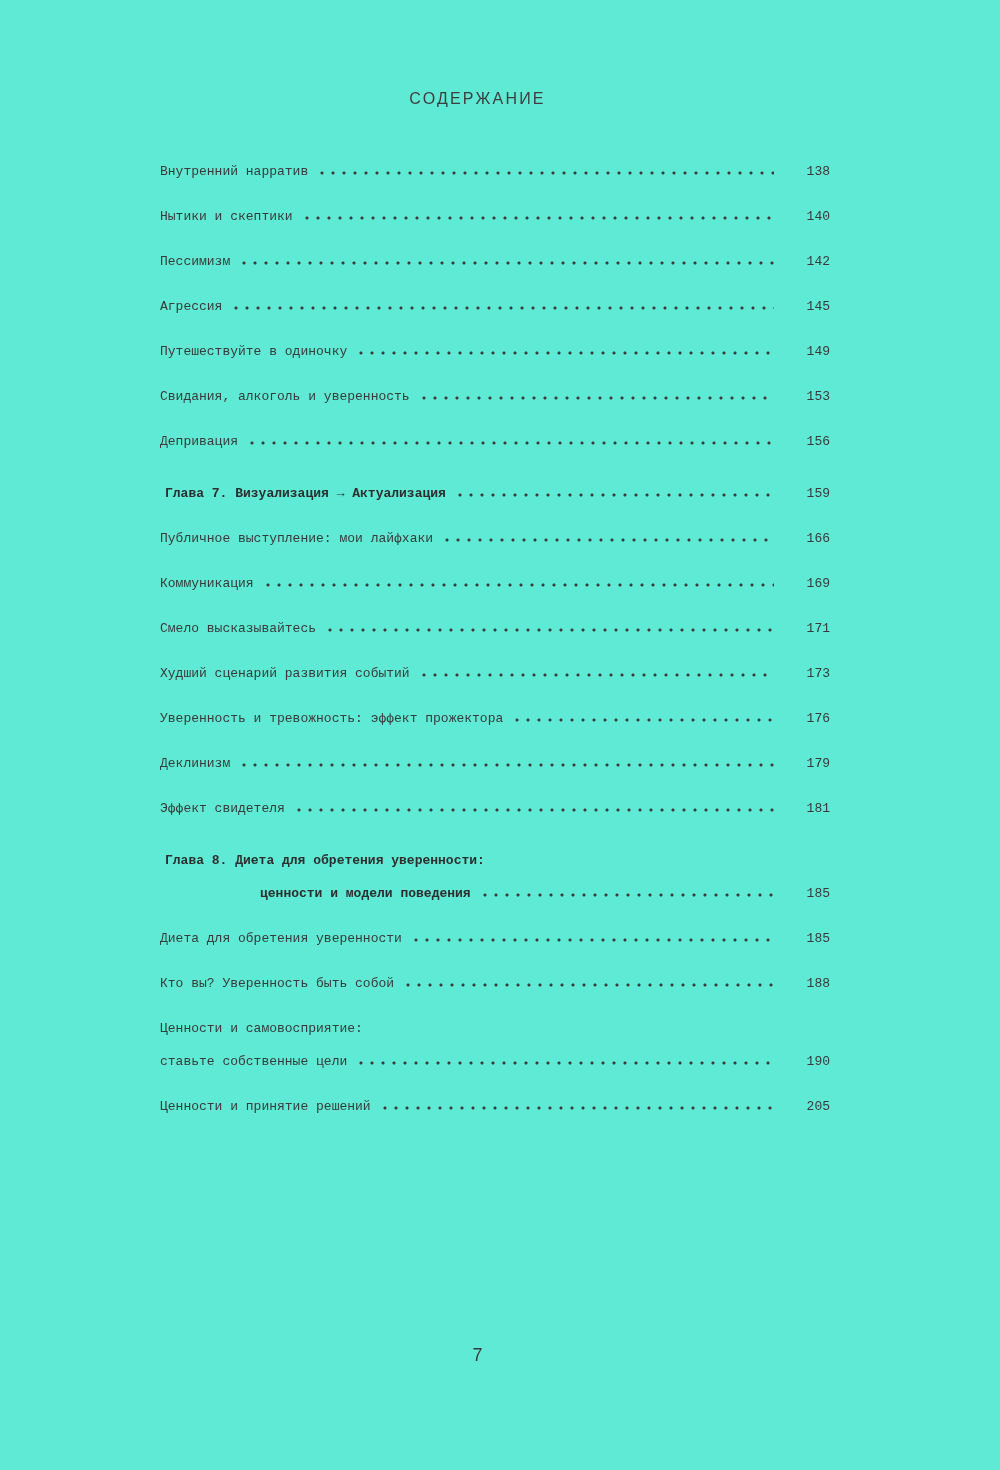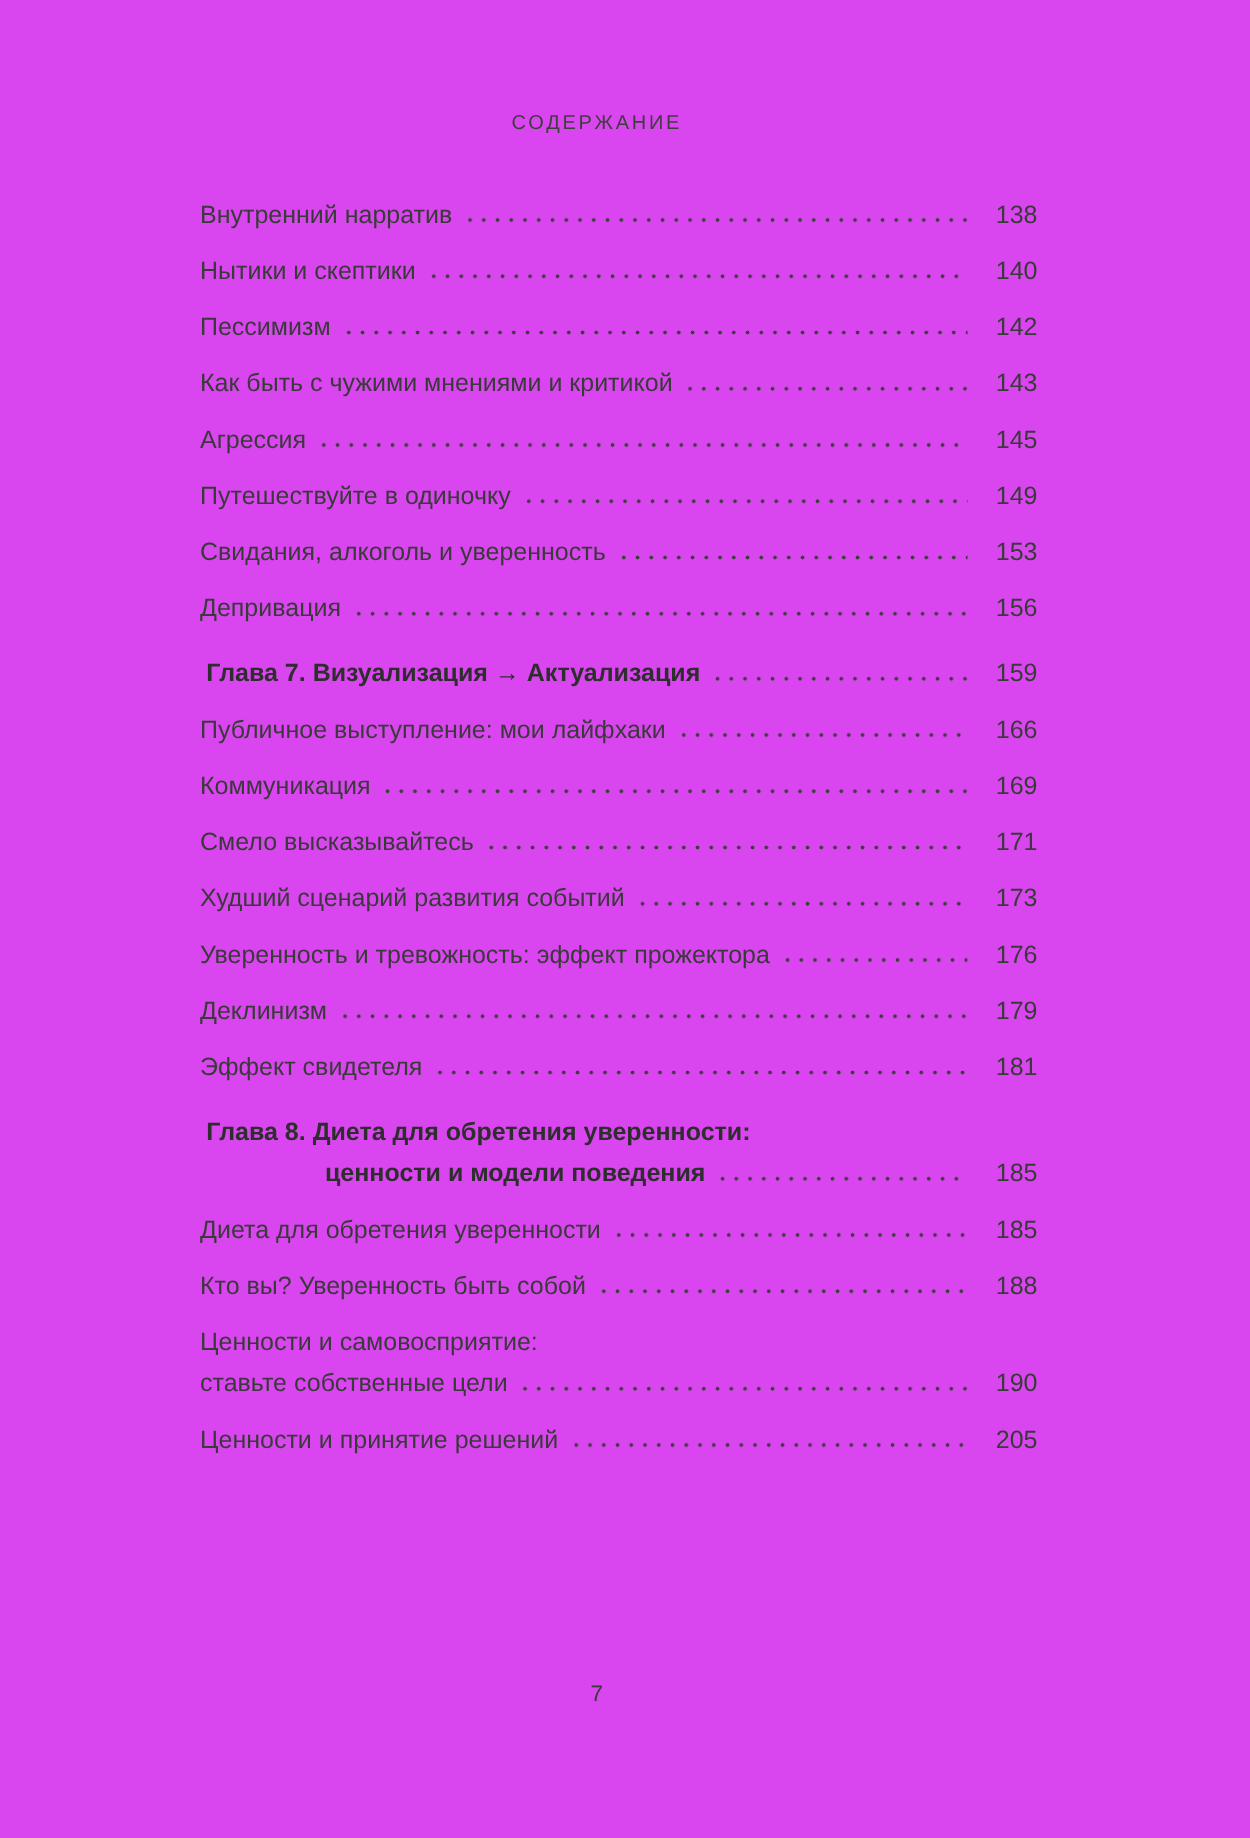--- a/index.html
+++ b/index.html
@@ -4,21 +4,21 @@
 <style>
   html, body {
     margin: 0;
     padding: 0;
     background: #ffffff;
   }
   .sheet {
     position: relative;
     width: 1000px;
     height: 1470px;
-    background: #d946ef;
+    background: #5eead4;
     font-family: "Liberation Sans", "DejaVu Sans", sans-serif;
     color: #3a3a3a;
     overflow: hidden;
   }
   .toc-title {
     position: absolute;
     top: 90px;
     left: 125px;
     width: 705px;
     text-align: center;
@@ -37,22 +37,23 @@
     margin-bottom: 12px;
   }
   .entry.chapter {
     margin-top: 19px;
     margin-left: 40px;
   }
   .line {
     display: flex;
     align-items: baseline;
     height: 33px;
-    font-size: 20px;
+    font-size: 13px;
     line-height: 24px;
+    font-family: Liberation Mono, monospace;
   }
   .entry.sub .line {
     padding-left: 35px;
   }
   .entry.chapter .line {
     padding-left: 0;
   }
   .entry.chapter .line.cont {
     padding-left: 95px;
   }
@@ -114,27 +115,20 @@
       </div>
       <div class="entry sub">
         <div class="line">
           <span class="label">Пессимизм</span>
           <span class="leader"></span>
           <span class="page-num">142</span>
         </div>
       </div>
       <div class="entry sub">
         <div class="line">
-          <span class="label">Как быть с чужими мнениями и критикой</span>
-          <span class="leader"></span>
-          <span class="page-num">143</span>
-        </div>
-      </div>
-      <div class="entry sub">
-        <div class="line">
           <span class="label">Агрессия</span>
           <span class="leader"></span>
           <span class="page-num">145</span>
         </div>
       </div>
       <div class="entry sub">
         <div class="line">
           <span class="label">Путешествуйте в одиночку</span>
           <span class="leader"></span>
           <span class="page-num">149</span>

